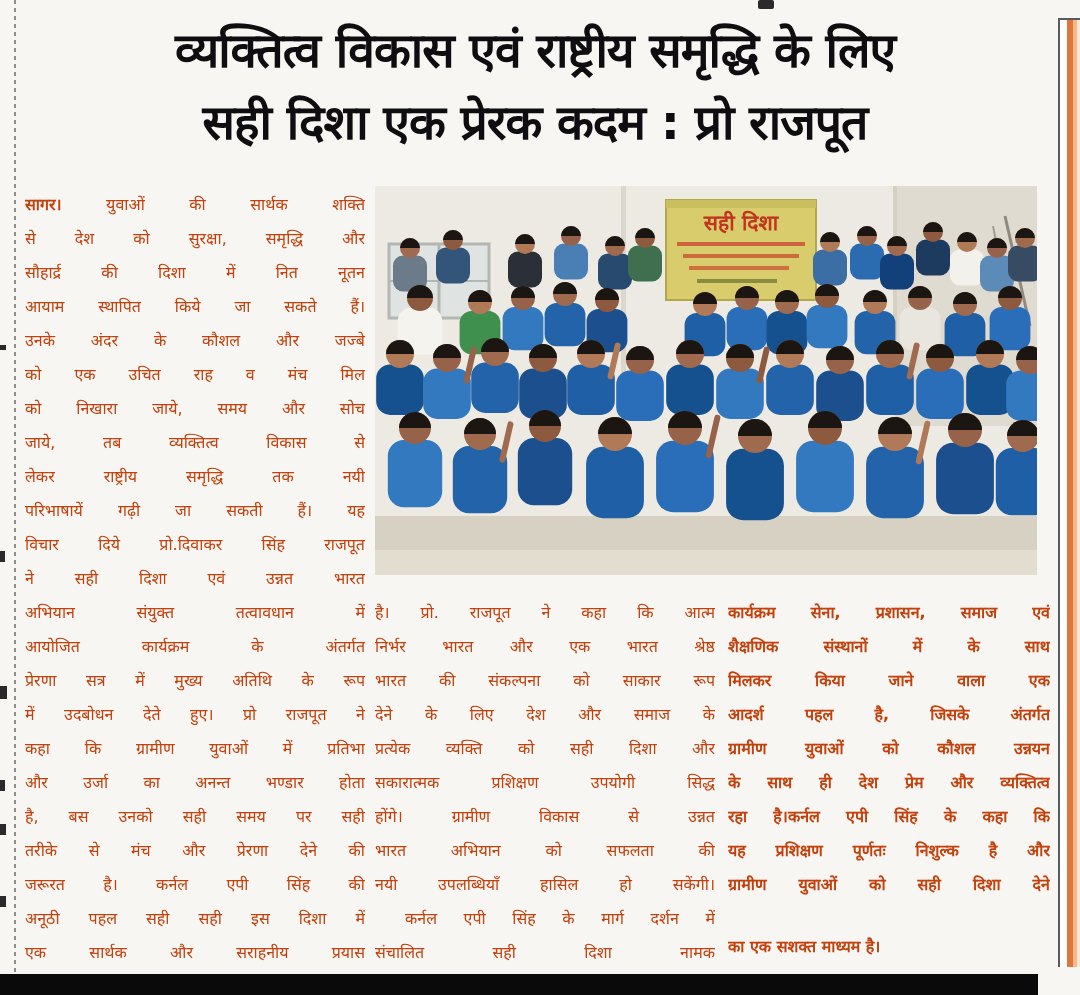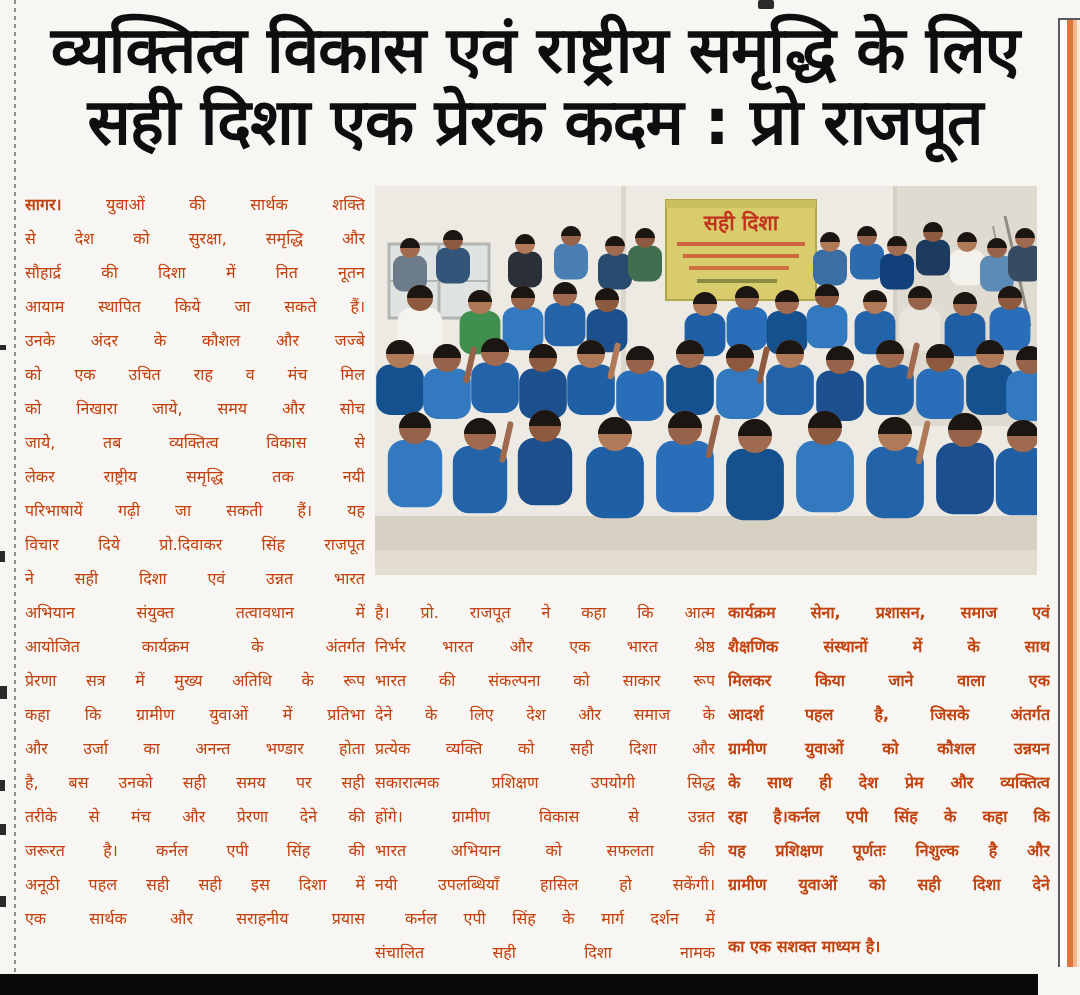--- a/index.html
+++ b/index.html
@@ -5,21 +5,21 @@
   html,body{margin:0;padding:0;}
   body{background:#e8e8e6;font-family:"DejaVu Sans",sans-serif;}
   #page{position:relative;width:1080px;height:995px;background:#f7f6f3;overflow:hidden;}
 
   
   .dotted-rule{position:absolute;left:14px;top:0;width:2px;height:972px;
     background:repeating-linear-gradient(to bottom,#8f8f8d 0 4px,transparent 4px 8px);}
 
   
   .headline{position:absolute;left:25px;top:14px;width:1020px;text-align:center;color:#0e0e10;}
-  .headline .hl{font-size:64px;line-height:72px;font-weight:bold;letter-spacing:-1px;white-space:nowrap;}
+  .headline .hl{font-size:48px;line-height:72px;font-weight:bold;letter-spacing:-1px;white-space:nowrap;}
 
   
   .col{position:absolute;color:#c2410c;font-size:16px;}
   .col .line{height:34px;line-height:34px;text-align:justify;text-align-last:justify;
     overflow:hidden;white-space:nowrap;}
   .col .line.indent{padding-left:30px;}
   .col .line.flush{text-align-last:left;margin-top:28px;}
   .col .line b{font-weight:bold;}
   #col-left{left:25px;top:188px;width:340px;}
   #col-middle{left:375px;top:596px;width:340px;}
@@ -68,20 +68,21 @@
       <div class="line">को एक उचित राह व मंच मिल</div>
       <div class="line">को निखारा जाये, समय और सोच</div>
       <div class="line">जाये, तब व्यक्तित्व विकास से</div>
       <div class="line">लेकर राष्ट्रीय समृद्धि तक नयी</div>
       <div class="line">परिभाषायें गढ़ी जा सकती हैं। यह</div>
       <div class="line">विचार दिये प्रो.दिवाकर सिंह राजपूत</div>
       <div class="line">ने सही दिशा एवं उन्नत भारत</div>
       <div class="line">अभियान संयुक्त तत्वावधान में</div>
       <div class="line">आयोजित कार्यक्रम के अंतर्गत</div>
       <div class="line">प्रेरणा सत्र में मुख्य अतिथि के रूप</div>
+      <div class="line">में उदबोधन देते हुए। प्रो राजपूत ने</div>
       <div class="line">कहा कि ग्रामीण युवाओं में प्रतिभा</div>
       <div class="line">और उर्जा का अनन्त भण्डार होता</div>
       <div class="line">है, बस उनको सही समय पर सही</div>
       <div class="line">तरीके से मंच और प्रेरणा देने की</div>
       <div class="line">जरूरत है। कर्नल एपी सिंह की</div>
       <div class="line">अनूठी पहल सही सही इस दिशा में</div>
       <div class="line">एक सार्थक और सराहनीय प्रयास</div>
     </div>
 
   <div class="photo-wrap">

